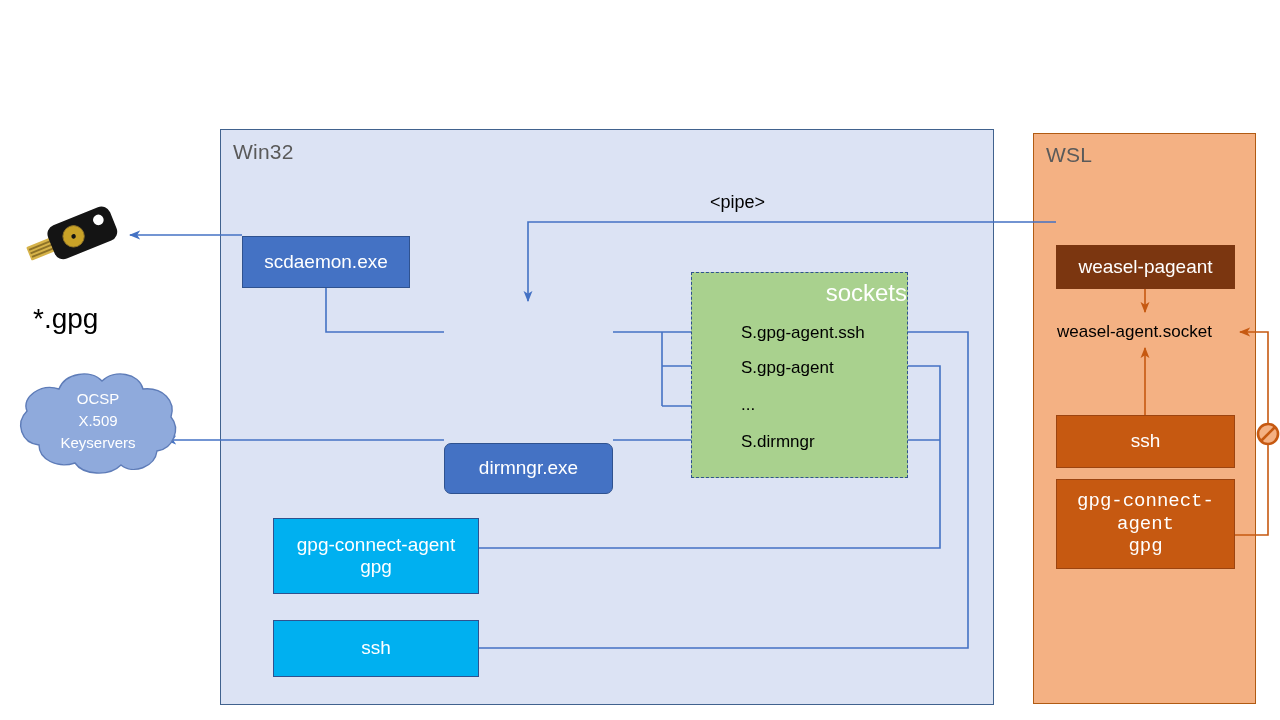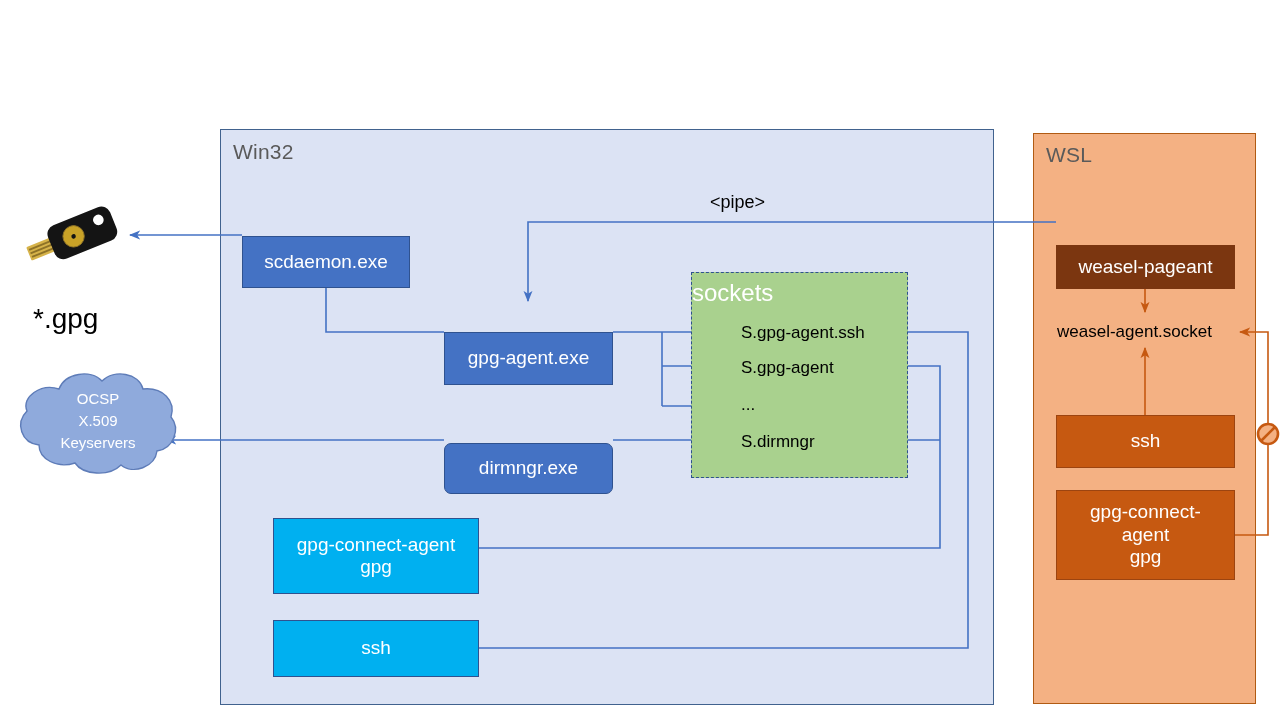--- a/index.html
+++ b/index.html
@@ -16,21 +16,21 @@
 
   .node{position:absolute;box-sizing:border-box;display:flex;align-items:center;
         justify-content:center;text-align:center;color:#FFFFFF;line-height:1.18;}
   .n-blue{background:#4472C4;border:1px solid #2F528F;font-size:19px;margin-top:26px;}
   .n-cyan{background:#00B0F0;border:1.5px solid #2F528F;font-size:19px;margin-left:32px;}
   .n-brown-dark{background:#7B3610;border:1px solid #7B3610;font-size:19px;}
   .n-brown{background:#C65911;border:1px solid #9C4410;font-size:19px;}
 
   .sockets{position:absolute;left:691px;top:272px;width:217px;height:206px;
            background:#A9D18E;border:1.6px dashed #2F528F;box-sizing:border-box;}
-  .sockets-title{position:absolute;left:0;top:6px;width:100%;text-align:left;
+  .sockets-title{position:absolute;left:0;top:6px;width:100%;text-align:right;
                  color:#FFFFFF;font-size:24px;}
   .sock-item{position:absolute;left:49px;color:#000000;font-size:17px;white-space:nowrap;}
 
   .plain-label{position:absolute;color:#000000;white-space:nowrap;}
   .lbl-pipe{left:710px;top:192px;font-size:18px;}
   .lbl-wsock{left:1057px;top:322px;font-size:17px;}
   .lbl-gpg{left:33px;top:303px;font-size:28px;}
 
   .cloud-text{position:absolute;left:0;top:0;width:100%;height:100%;display:flex;
               flex-direction:column;align-items:center;justify-content:center;
@@ -94,23 +94,20 @@
     <g>
       <circle cx="1268" cy="434" r="10" fill="#F4B183" stroke="#C65911" stroke-width="2.6"></circle>
       <line x1="1261.5" y1="440.5" x2="1274.5" y2="427.5" stroke="#C65911" stroke-width="2.6"></line>
     </g>
   </svg>
 
   <div class="node n-blue" style="left:242px;top:210px;width:168px;height:52px;">
     <span>scdaemon.exe</span>
   </div>
 
-  <div class="node n-blue" style="left:444px;top:306px;width:169px;height:53px;">
-    <span>gpg-agent.exe</span>
-  </div>
 
   <div class="node n-blue" style="left:444px;top:417px;width:169px;height:51px;border-radius:7px;">
     <span>dirmngr.exe</span>
   </div>
 
   <div class="node n-cyan" style="left:241px;top:518px;width:206px;height:76px;flex-direction:column;">
     <span>gpg-connect-agent</span>
     <span>gpg</span>
   </div>
 
@@ -127,21 +124,21 @@
   </div>
 
   <div class="node n-brown-dark" style="left:1056px;top:202px;width:179px;height:44px;margin-top:43px;">
     <span>weasel-pageant</span>
   </div>
 
   <div class="node n-brown" style="left:1056px;top:415px;width:179px;height:53px;">
     <span>ssh</span>
   </div>
 
-  <div class="node n-brown" style="left:1056px;top:490px;width:179px;height:90px;flex-direction:column;">
+  <div class="node n-brown" style="left:1056px;top:479px;width:179px;height:90px;flex-direction:column;font-family:Liberation Mono, monospace;">
     <span>gpg-connect-</span>
     <span>agent</span>
     <span>gpg</span>
   </div>
 
   <div class="plain-label lbl-pipe">&lt;pipe&gt;</div>
   <div class="plain-label lbl-wsock">weasel-agent.socket</div>
   <div class="plain-label lbl-gpg">*.gpg</div>
 
   <div style="position:absolute;left:0px;top:365px;width:166px;height:112px;margin-left:15px;">

